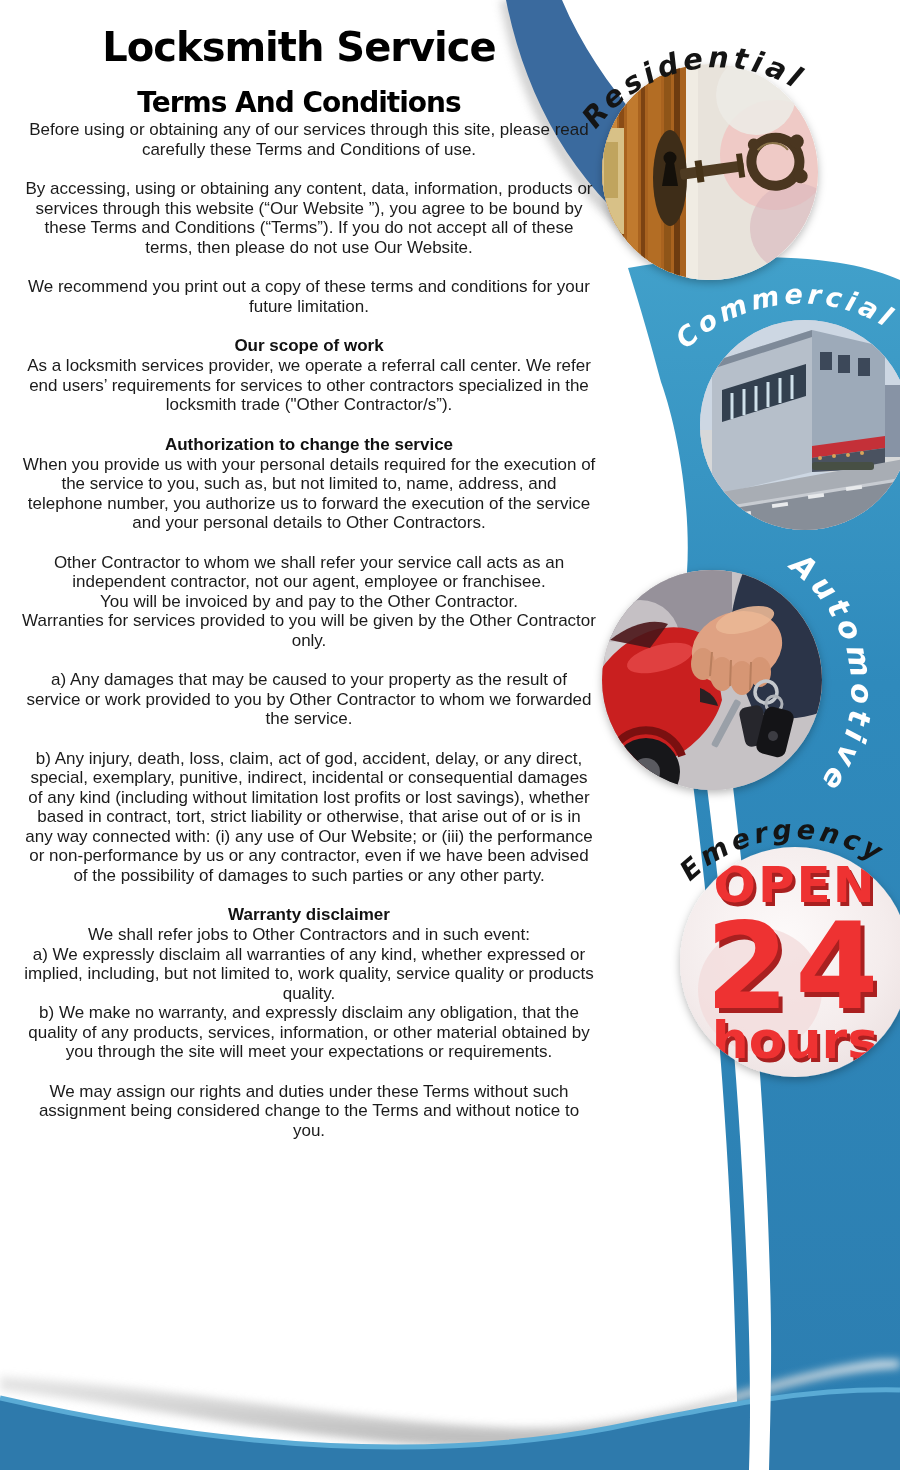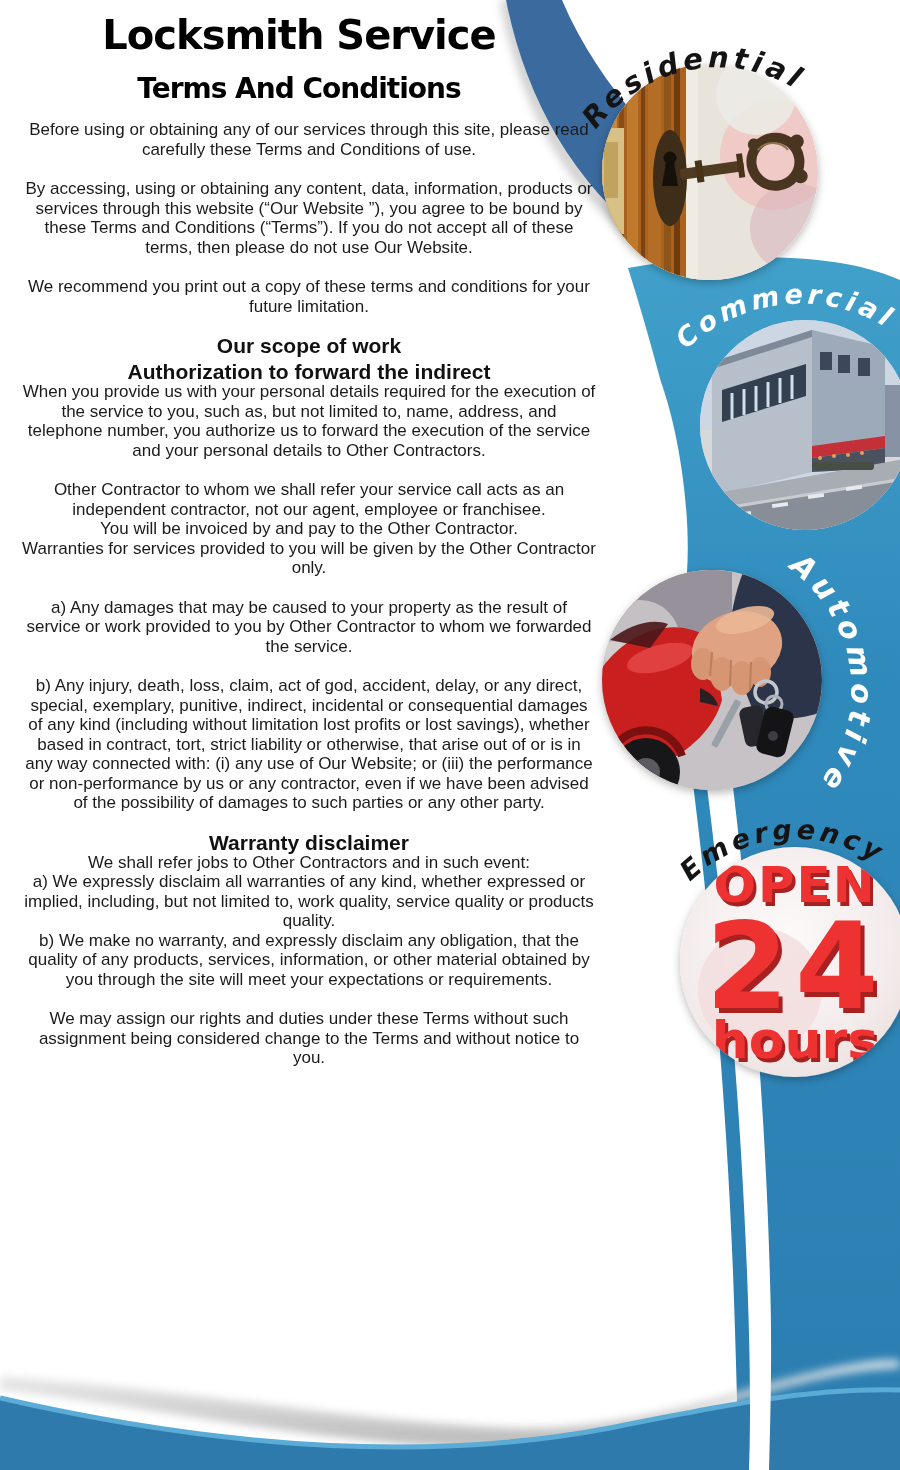--- a/index.html
+++ b/index.html
@@ -3,33 +3,33 @@
 <meta charset="utf-8">
 <style>
   html,body{margin:0;padding:0}
   body{
     width:900px;height:1470px;position:relative;overflow:hidden;
     background:#ffffff;font-family:"Liberation Sans",sans-serif;
   }
   .bg-art{position:absolute;left:0;top:0;width:900px;height:1470px}
   header{position:absolute;left:0;top:8px;width:598px;text-align:center;color:#000;z-index:2}
   h1{
-    margin:4px;font-family:"DejaVu Sans",sans-serif;font-weight:bold;
+    margin:16px;font-family:"DejaVu Sans",sans-serif;font-weight:bold;
     font-size:40px;letter-spacing:-1px;
   }
   h2{
     margin:14px 8px 0;font-family:"DejaVu Sans",sans-serif;font-weight:bold;
     font-size:28px;letter-spacing:-1px;
   }
   main{
     position:absolute;left:22px;top:120px;width:574px;z-index:2;
     font-size:17px;line-height:19.5px;color:#1b1b1b;text-align:center;
   }
   main p{margin:0 0 20px;white-space:pre-line}
-  main h3{font-size:21px;line-height:20px;margin:6px 0 0;font-weight:bold;color:#111}
+  main h3{font-size:17px;line-height:20px;margin:6px 0 0;font-weight:bold;color:#111}
   main h3:empty{display:none}
   .hand{font-family:"DejaVu Sans",sans-serif;font-style:italic;font-weight:bold}
   .badge-font{font-family:"DejaVu Sans",sans-serif;font-weight:bold}
 </style>
 </head>
 <body>
 
 <svg class="bg-art" viewBox="0 0 900 1470" xmlns="http://www.w3.org/2000/svg">
   <defs>
     <filter id="blur4" x="-30%" y="-30%" width="160%" height="160%">
@@ -255,23 +255,24 @@
   <div class="block">
 
     <p>By accessing, using or obtaining any content, data, information, products or services through this website (“Our Website ”), you agree to be bound by these Terms and Conditions (“Terms”). If you do not accept all of these terms, then please do not use Our Website.</p>
   </div>
   <div class="block">
 
     <p>We recommend you print out a copy of these terms and conditions for your future limitation.</p>
   </div>
   <div class="block">
     <h3>Our scope of work</h3>
-  </div>
-  <div class="block">
-    <h3>Authorization to forward the indirect</h3>
+    <p>As a locksmith services provider, we operate a referral call center. We refer end users’ requirements for services to other contractors specialized in the locksmith trade ("Other Contractor/s”).</p>
+  </div>
+  <div class="block">
+    <h3>Authorization to change the service</h3>
     <p>When you provide us with your personal details required for the execution of the service to you, such as, but not limited to, name, address, and telephone number, you authorize us to forward the execution of the service and your personal details to Other Contractors.</p>
   </div>
   <div class="block">
     <p>Other Contractor to whom we shall refer your service call acts as an independent contractor, not our agent, employee or franchisee.
 You will be invoiced by and pay to the Other Contractor.
 Warranties for services provided to you will be given by the Other Contractor only.</p>
   </div>
   <div class="block">
 
     <p>a) Any damages that may be caused to your property as the result of service or work provided to you by Other Contractor to whom we forwarded the service.</p>

